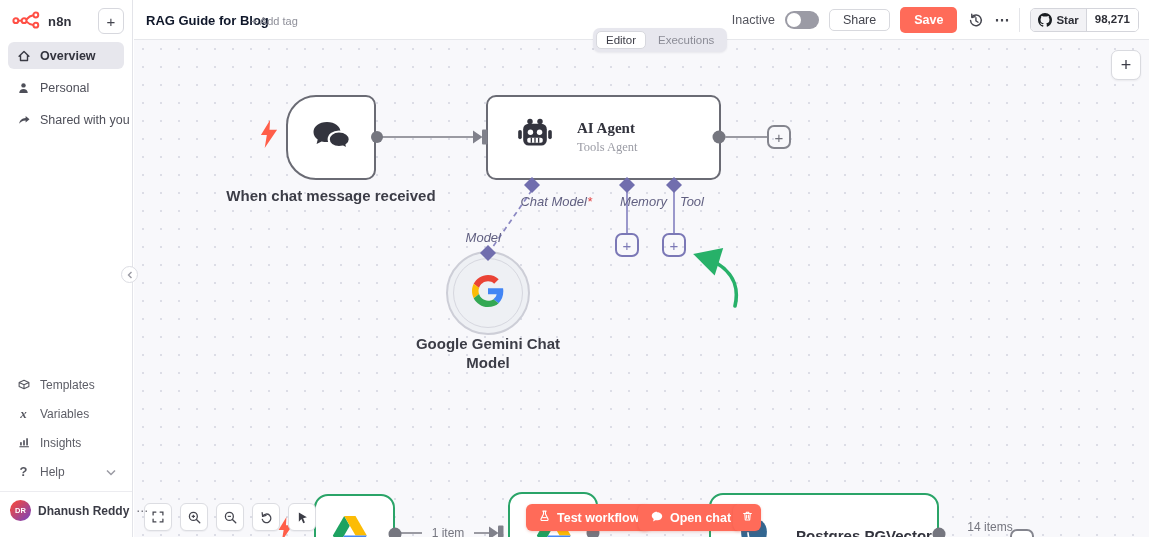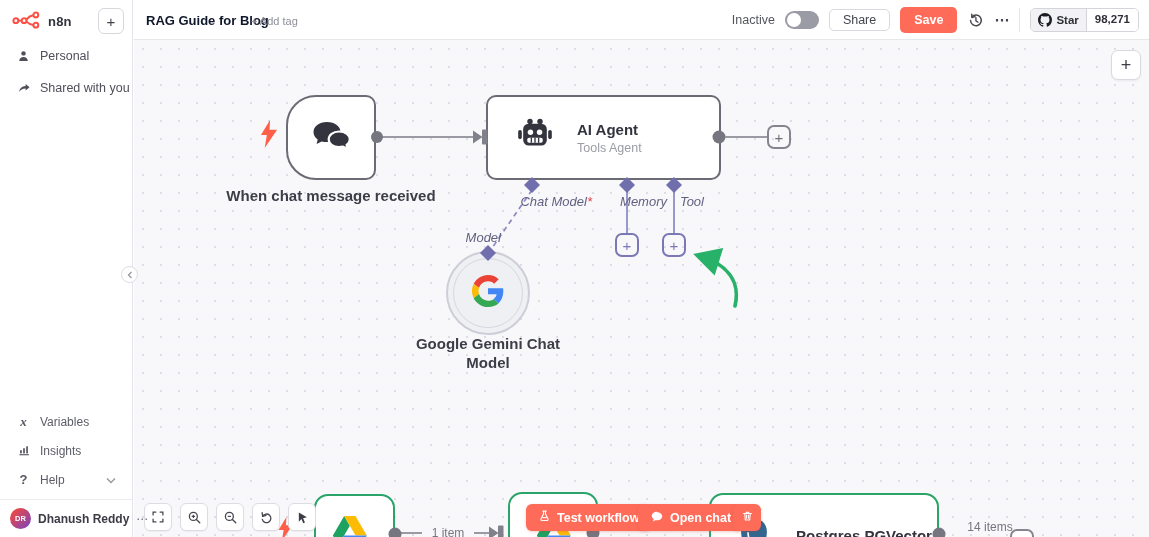--- a/index.html
+++ b/index.html
@@ -5,21 +5,21 @@
   * { margin:0; padding:0; box-sizing:border-box; }
   html,body { width:1149px; height:537px; }
   .app {
     position:relative; width:1149px; height:537px; overflow:hidden;
     font-family:"Liberation Sans", sans-serif; background:#fff; color:#34353f;
   }
   
   .sidebar {
     position:absolute; left:0; top:0; width:133px; height:537px; z-index:30;
     background:#fff; border-right:1px solid #e3e4e9;
-    display:flex; flex-direction:column; padding:6px 8px 0 8px;
+    display:flex; flex-direction:column; padding:6px 8px 8px 8px;
   }
   .logo-row { display:flex; align-items:center; gap:6px; padding:2px 0 8px 4px; }
   .logo-text { font-weight:bold; font-size:13px; color:#31323c; letter-spacing:.2px; }
   .new-wf-btn {
     margin-left:auto; width:26px; height:26px; border:1px solid #d7d8de; border-radius:6px;
     background:#fff; font-size:15px; color:#43444e; display:flex; align-items:center; justify-content:center; cursor:pointer;
   }
   .nav-item {
     display:flex; align-items:center; gap:9px; height:27px; padding:0 8px; border-radius:6px;
     font-size:12.5px; color:#4e4f59; margin-bottom:5px; cursor:pointer; white-space:nowrap;
@@ -74,21 +74,21 @@
   
   .canvas {
     position:absolute; left:134px; top:40px; width:1015px; height:497px; z-index:10; overflow:hidden;
     background:#f8f8fb;
     background-image:radial-gradient(circle, #dcdde6 1px, transparent 1.2px);
     background-size:18px 18px;
   }
   .wires { position:absolute; left:0; top:0; z-index:3; pointer-events:none; }
   .node { position:absolute; background:#fff; border:2px solid #6a6b74; z-index:2; cursor:pointer; }
   .node.trigger { border-radius:30px 10px 10px 30px; display:flex; align-items:center; justify-content:center; }
-  .node.agent { border-radius:10px; display:flex; align-items:center; padding-left:27px; gap:22px; }
+  .node.agent { border-radius:10px; display:flex; align-items:center; padding-left:27px; gap:22px;font-family:Liberation Serif, serif; }
   .agent-title { font-size:15px; font-weight:bold; color:#32333d; }
   .agent-sub { font-size:12.5px; color:#9b9ca5; margin-top:3px; }
   .node-label { position:absolute; z-index:4; text-align:center; font-size:15px; font-weight:bold; color:#3c3d47; line-height:1.25; }
   .port-label { position:absolute; z-index:4; text-align:right; font-size:13px; color:#605f80;font-style:italic; }
   .req { color:#e23f3f; }
   .plusbox {
     position:absolute; z-index:4; width:24px; height:24px; border-radius:7px;
     display:flex; align-items:center; justify-content:center; font-size:15px; cursor:pointer; line-height:1;
   }
   .plusbox.gray { border:2px solid #84858e; color:#6f707a; background:transparent; }
@@ -145,39 +145,55 @@
             <circle cx="28.6" cy="18.4" r="2.9"></circle>
           </g>
         </svg>
       </span>
       <span class="logo-text">n8n</span>
       <button class="new-wf-btn">
           <span>+</span>
         </button>
     </div>
 
+    <div class="nav-item active">
+      <span class="ni">
+        <svg width="14" height="14" viewBox="0 0 20 20">
+            <path d="M3 10.5 L10 3.5 L17 10.5 M5 9 V16.5 H15 V9" fill="none" stroke="#3a3b45" stroke-width="2" stroke-linecap="round" stroke-linejoin="round"></path>
+          </svg>
+      </span>
+      <span>Overview</span>
+    </div>
     <div class="nav-item">
       <span class="ni">
         <svg width="13" height="14" viewBox="0 0 20 20">
             <circle cx="10" cy="6" r="3.4" fill="#4e4f59"></circle>
             <path d="M3.5 17.5 c0-3.6 2.9-6 6.5-6 s6.5 2.4 6.5 6 Z" fill="#4e4f59"></path>
           </svg>
       </span>
       <span>Personal</span>
     </div>
     <div class="nav-item">
       <span class="ni">
         <svg width="14" height="13" viewBox="0 0 20 20">
             <path d="M12.5 4.5 L18.5 9.5 L12.5 14.5 V11.6 C7.5 11.6 4.8 13.6 2.6 16.6 3.2 11.2 7 7.8 12.5 7.5 Z" fill="#4e4f59"></path>
           </svg>
       </span>
       <span>Shared with you</span>
     </div>
 
     <div class="sidebar-bottom">
+      <div class="nav-item small">
+        <span class="ni">
+          <svg width="14" height="13" viewBox="0 0 20 20">
+              <path d="M2.5 7 L10 3.5 L17.5 7 L10 10.5 Z M2.5 7 V13 L10 16.5 L17.5 13 V7 M10 10.5 V16.5" fill="none" stroke="#55565f" stroke-width="1.7" stroke-linejoin="round"></path>
+            </svg>
+        </span>
+        <span>Templates</span>
+      </div>
       <div class="nav-item small">
         <span class="ni" style="font-family:'Liberation Serif',serif; font-style:italic; font-weight:bold; font-size:13px; color:#55565f;">
             <span>x</span>
           </span>
         <span>Variables</span>
       </div>
       <div class="nav-item small">
         <span class="ni">
           <svg width="14" height="13" viewBox="0 0 20 20">
               <path d="M3 16.5 H17.5" stroke="#55565f" stroke-width="1.7"></path>
@@ -237,20 +253,24 @@
                 <path fill="#1b1f23" d="M12 0C5.37 0 0 5.37 0 12c0 5.3 3.44 9.8 8.2 11.38.6.11.82-.26.82-.58v-2.03c-3.34.73-4.04-1.61-4.04-1.61-.55-1.39-1.33-1.76-1.33-1.76-1.09-.74.08-.73.08-.73 1.2.08 1.84 1.24 1.84 1.24 1.07 1.83 2.8 1.3 3.49 1 .11-.78.42-1.3.76-1.6-2.67-.3-5.47-1.33-5.47-5.93 0-1.31.47-2.38 1.24-3.22-.12-.3-.54-1.52.12-3.18 0 0 1-.32 3.3 1.23.96-.27 1.98-.4 3-.4s2.04.14 3 .4c2.28-1.55 3.29-1.23 3.29-1.23.66 1.66.24 2.88.12 3.18.77.84 1.23 1.91 1.23 3.22 0 4.61-2.8 5.62-5.48 5.92.43.37.81 1.1.81 2.22v3.29c0 .32.22.7.82.58C20.56 21.8 24 17.3 24 12c0-6.63-5.37-12-12-12z"></path>
               </svg>
           </span>
           <span>Star</span>
         </span>
         <span class="star-count">98,271</span>
       </div>
     </div>
   </header>
 
+  <div class="tabs-pill">
+    <span class="tab active">Editor</span>
+    <span class="tab">Executions</span>
+  </div>
 
   <div class="collapse-handle">
     <svg width="6" height="8" viewBox="0 0 6 8">
         <polyline points="4.5,1 1.5,4 4.5,7" fill="none" stroke="#9a9aa3" stroke-width="1.4"></polyline>
       </svg>
   </div>
 
   <div class="canvas">
 
     <svg class="wires" width="1015" height="497" viewBox="0 0 1015 497">

